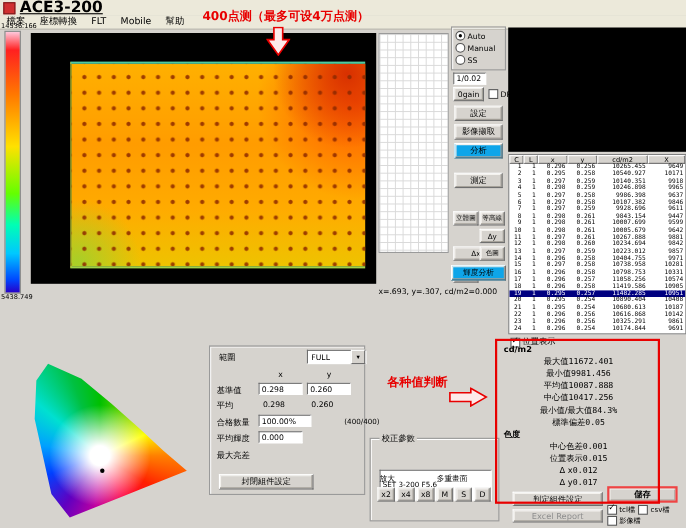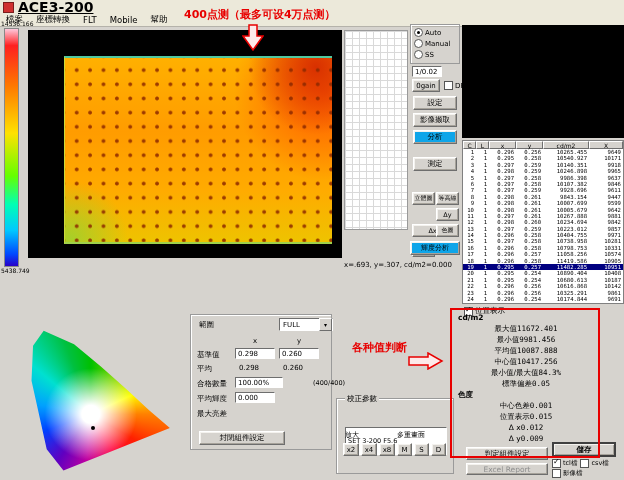--- a/index.html
+++ b/index.html
@@ -106,21 +106,21 @@
              font-size:6px;display:flex;align-items:center;justify-content:center;}
 
   
   .calpanel{left:336px;top:398px;width:118px;height:76px;}
   .cal-title{position:absolute;left:8px;top:-5px;background:#d6d3ce;padding:0 2px;font-size:7.5px;}
   .mini{position:static;width:16px;height:13px;font-size:7px;}
   .btnrow{position:absolute;display:flex;gap:2px;}
 
   
   .excel{color:#8f8f8f;}
-  .savebtn{border:2px solid #404040;box-shadow:inset 1px 1px 0 #f4f2ee, inset -1px -1px 0 #a6a29a;font-weight:bold;}
+  .savebtn{border:2px solid #ef4444;box-shadow:inset 1px 1px 0 #f4f2ee, inset -1px -1px 0 #a6a29a;font-weight:bold;}
   .filechecks{position:absolute;left:552px;top:459px;width:72px;display:flex;flex-wrap:wrap;}
 </style>
 </head>
 <body>
 
 <div id="app">
 
   <div class="titlebar">
     <span class="app-icon"></span>
     <span class="title">ACE3-200</span>
@@ -433,21 +433,21 @@
         <div class="stat-row">
         <span class="sl">位置表示</span>
         <span class="sv">0.015</span>
       </div>
         <div class="stat-row">
         <span class="sl">Δ x</span>
         <span class="sv">0.012</span>
       </div>
         <div class="stat-row">
         <span class="sl">Δ y</span>
-        <span class="sv">0.009</span>
+        <span class="sv">0.017</span>
       </div>
       </div>
   </div>
 
   <div class="cie">
     <div class="cie-shape"></div>
     <div class="cie-marker"></div>
   </div>
 
   <div class="gb rangepanel">

